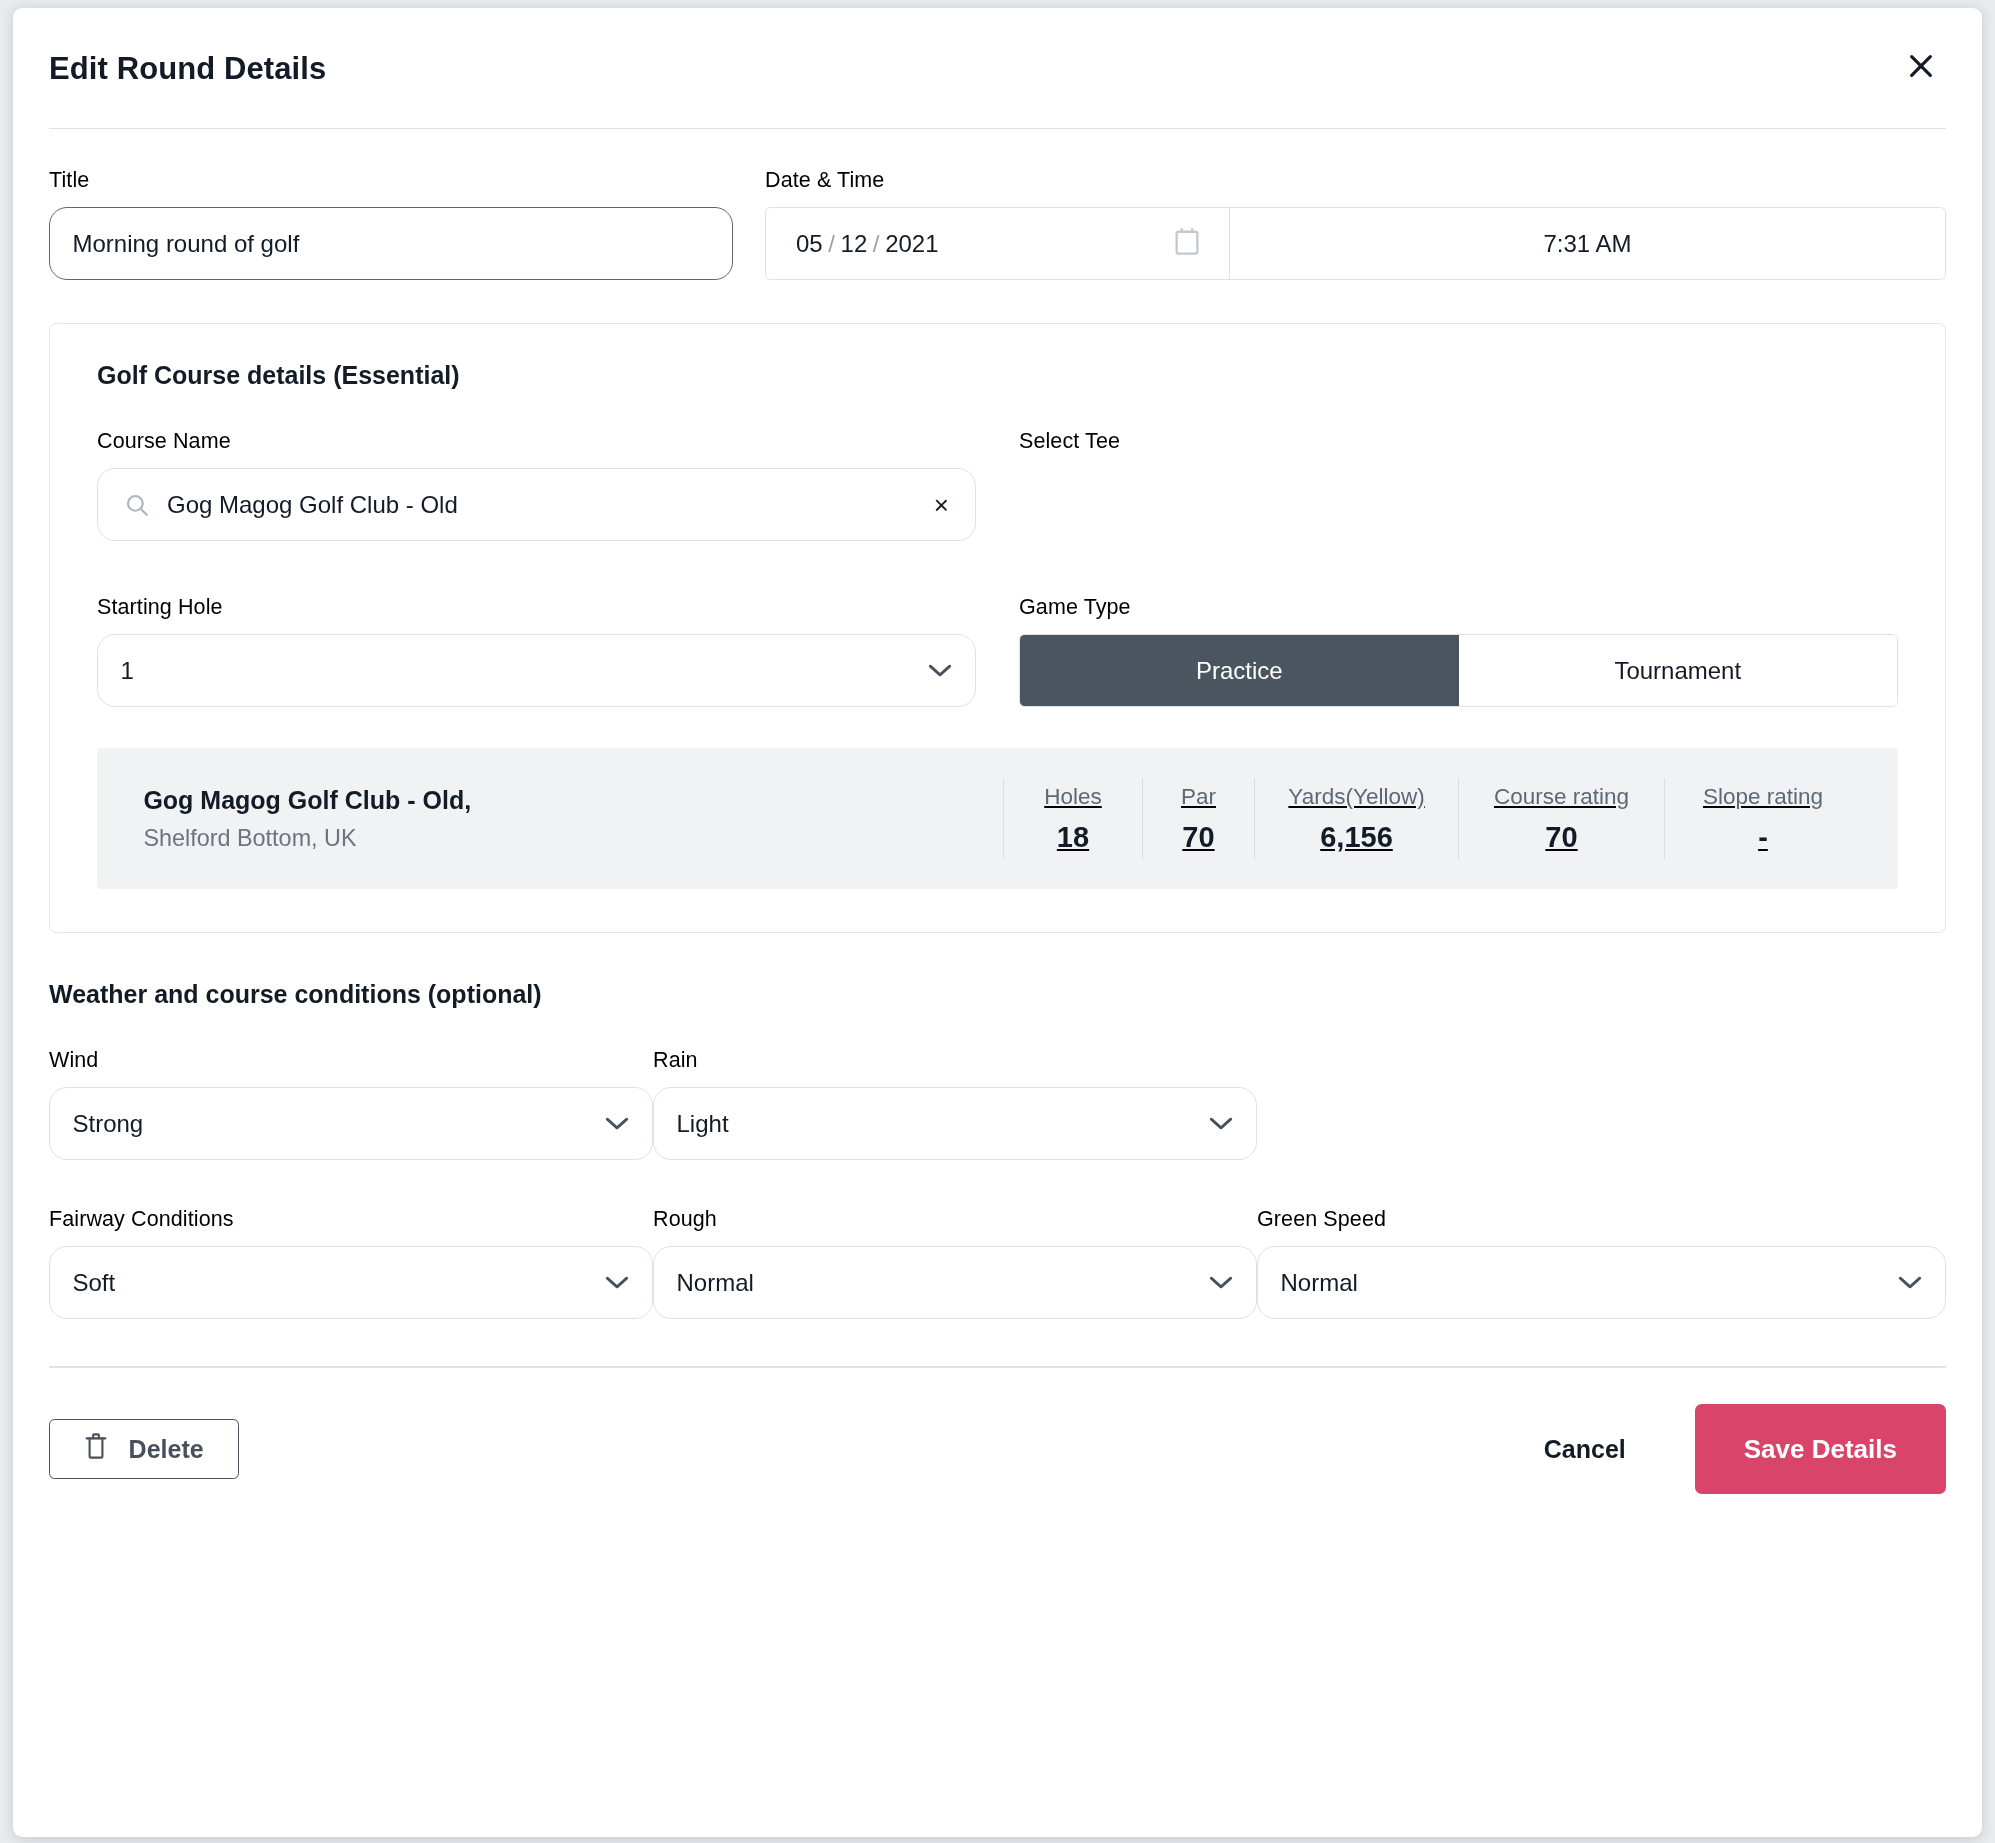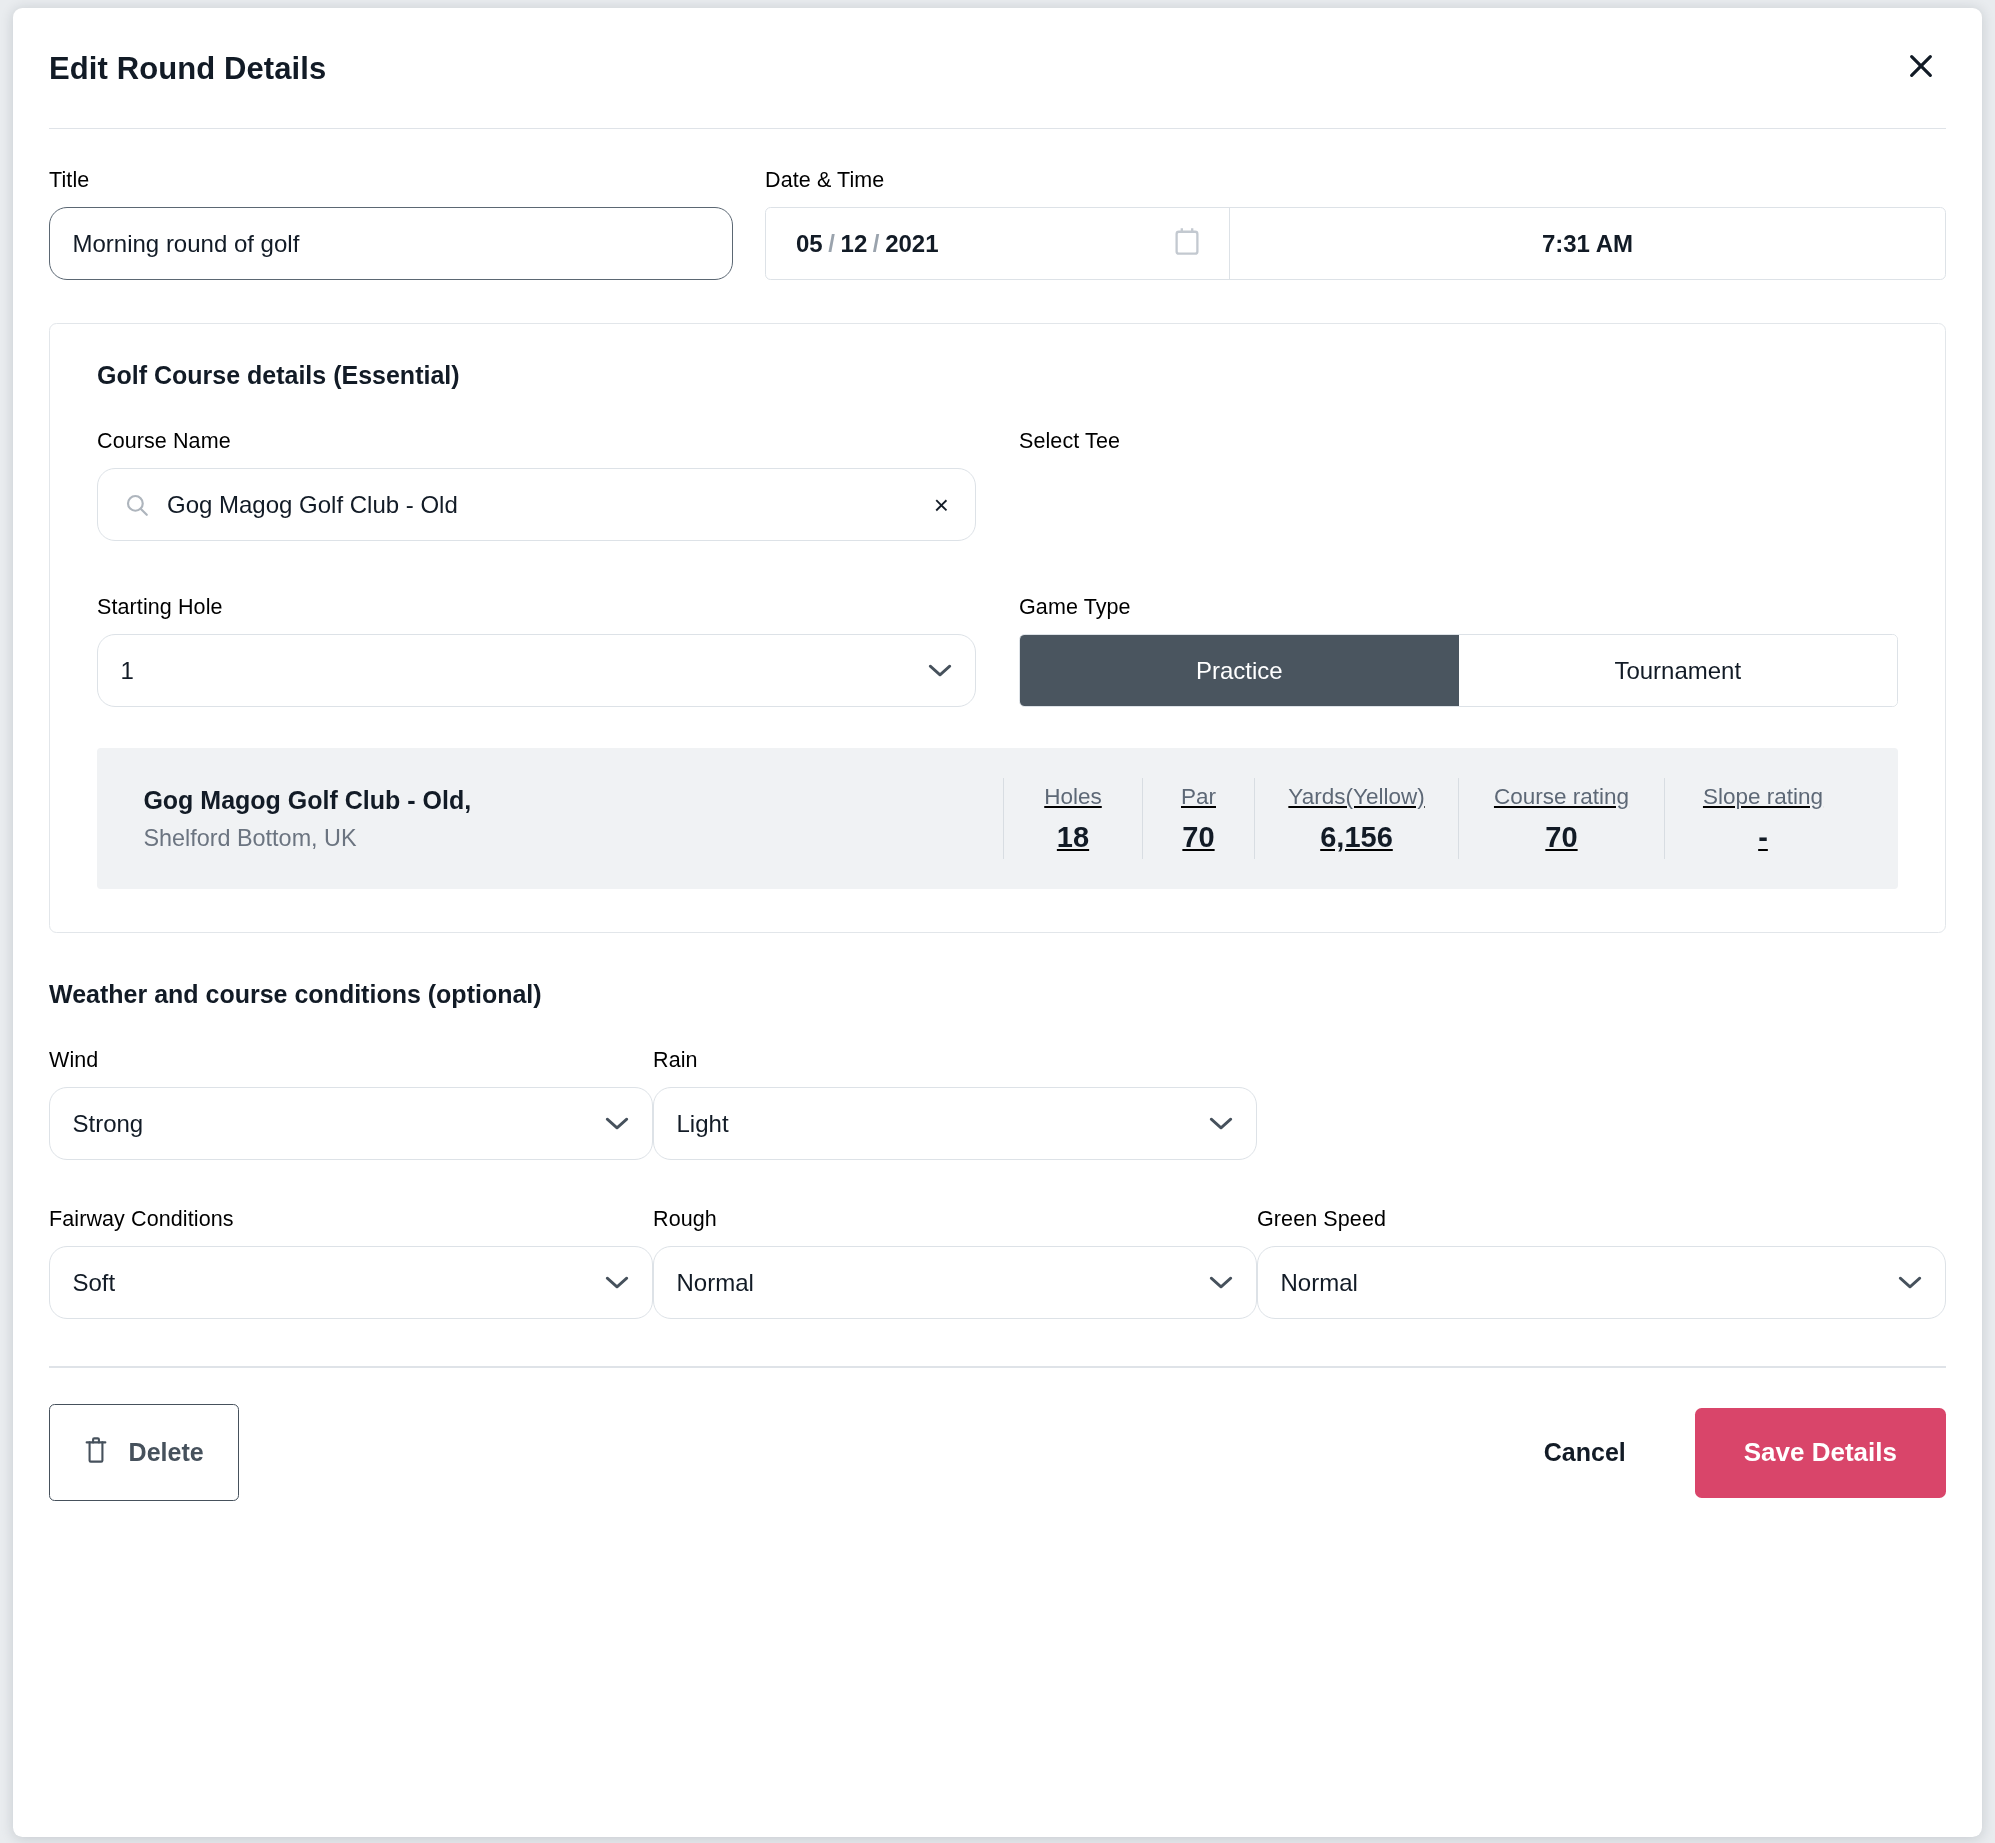--- a/index.html
+++ b/index.html
@@ -90,21 +90,20 @@
   }
   .toprow .col-title { width: 684px; }
   .toprow .col-date  { flex: 1; }
 
   .datetime {
     display: flex;
     border: 1.9px solid #dde2e7;
     border-radius: 5.6px;
     height: 73px;
     overflow: hidden;
-    font-weight: bold;
   }
   .dt-date {
     flex: 0 0 464px;
     display: flex;
     align-items: center;
     border-right: 1.9px solid #dde2e7;
     padding-left: 30px;
     font-size: 24px;
     color: #121b26;
     position: relative;
@@ -251,21 +250,21 @@
   }
   .footer {
     display: flex;
     align-items: center;
     padding: 36px 36px 0 36px;
   }
   .btn-delete {
     display: flex;
     align-items: center;
     gap: 20.6px;
-    height: 97px;
+    height: 60px;
     padding: 0 34px;
     border: 1.9px solid #46515c;
     border-radius: 5.6px;
     background: #fff;
     font-size: 25px;
     font-weight: bold;
     color: #46515c;
     cursor: pointer;
   }
   .foot-spacer { flex: 1; }

